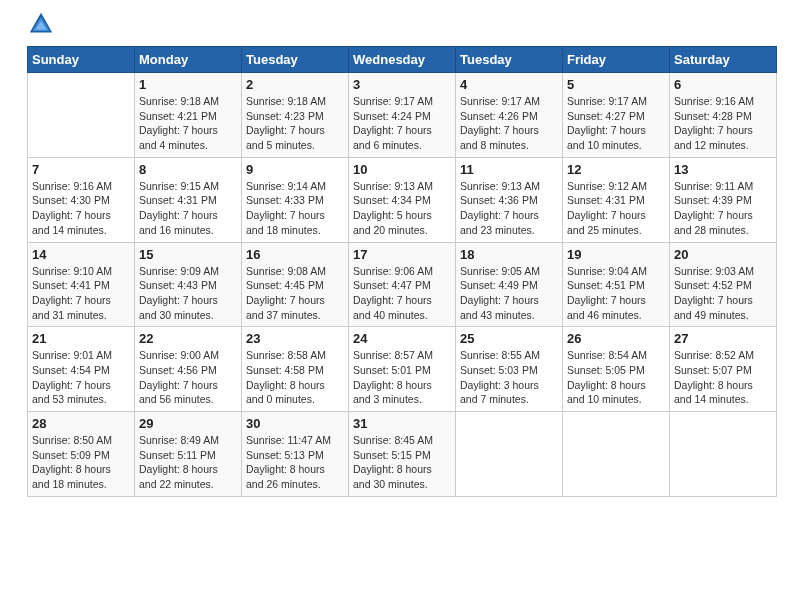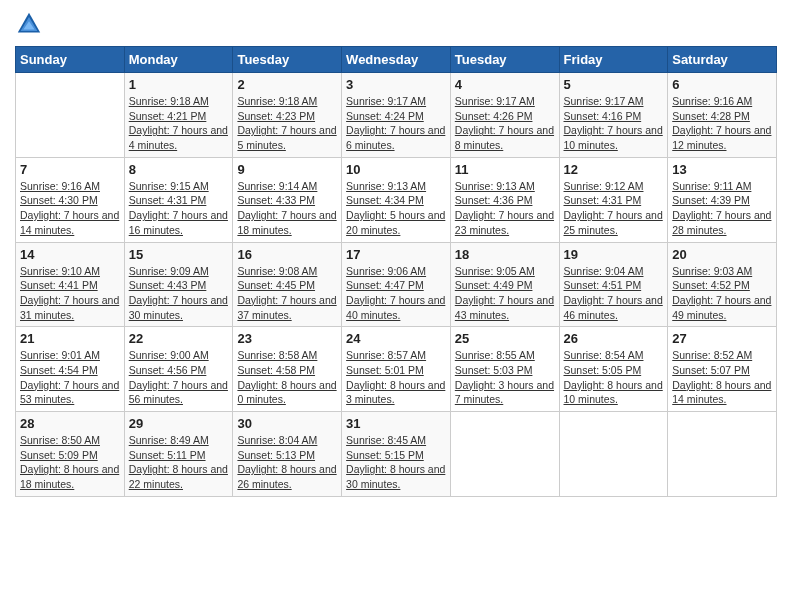--- a/index.html
+++ b/index.html
@@ -7,21 +7,21 @@
       font-family: Arial, sans-serif;
       background: #fff;
       width: 792px;
       height: 612px;
       overflow: hidden;
     }
     .page {
       width: 792px;
       height: 612px;
       background: #fff;
-      padding: 10px 15px 10px 15px;
+      padding: 10px 15px 10px 27px;
     }
     .header {
       display: flex;
       justify-content: space-between;
       align-items: flex-start;
       margin-bottom: 8px;
     }
     .logo {
       display: flex;
       align-items: center;
@@ -83,21 +83,20 @@
       font-weight: bold;
       font-size: 13px;
       color: #222;
       display: block;
       margin-bottom: 2px;
     }
     .cell-info {
       color: #333;
       font-size: 10.5px;
       line-height: 1.4;
-      text-decoration: underline;
     }
     .empty-cell {
       background: #fff !important;
     }
   </style>
 </head>
 <body>
 
 <div class="page">
   <div class="header">
@@ -144,21 +143,21 @@
           <td>
             <span class="cell-day">3</span>
             <div class="cell-info"><span>Sunrise: 9:17 AM</span><br><span>Sunset: 4:24 PM</span><br><span>Daylight: 7 hours and 6 minutes.</span></div>
           </td>
           <td>
             <span class="cell-day">4</span>
             <div class="cell-info"><span>Sunrise: 9:17 AM</span><br><span>Sunset: 4:26 PM</span><br><span>Daylight: 7 hours and 8 minutes.</span></div>
           </td>
           <td>
             <span class="cell-day">5</span>
-            <div class="cell-info"><span>Sunrise: 9:17 AM</span><br><span>Sunset: 4:16 PM</span><br><span>Daylight: 7 hours and 10 minutes.</span></div>
+            <div class="cell-info"><span>Sunrise: 9:17 AM</span><br><span>Sunset: 4:27 PM</span><br><span>Daylight: 7 hours and 10 minutes.</span></div>
           </td>
           <td>
             <span class="cell-day">6</span>
             <div class="cell-info"><span>Sunrise: 9:16 AM</span><br><span>Sunset: 4:28 PM</span><br><span>Daylight: 7 hours and 12 minutes.</span></div>
           </td>
         </tr>
         <tr>
           <td>
             <span class="cell-day">7</span>
             <div class="cell-info"><span>Sunrise: 9:16 AM</span><br><span>Sunset: 4:30 PM</span><br><span>Daylight: 7 hours and 14 minutes.</span></div>
@@ -252,21 +251,21 @@
           <td>
             <span class="cell-day">28</span>
             <div class="cell-info"><span>Sunrise: 8:50 AM</span><br><span>Sunset: 5:09 PM</span><br><span>Daylight: 8 hours and 18 minutes.</span></div>
           </td>
           <td>
             <span class="cell-day">29</span>
             <div class="cell-info"><span>Sunrise: 8:49 AM</span><br><span>Sunset: 5:11 PM</span><br><span>Daylight: 8 hours and 22 minutes.</span></div>
           </td>
           <td>
             <span class="cell-day">30</span>
-            <div class="cell-info"><span>Sunrise: 8:04 AM</span><br><span>Sunset: 5:13 PM</span><br><span>Daylight: 8 hours and 26 minutes.</span></div>
+            <div class="cell-info"><span>Sunrise: 11:47 AM</span><br><span>Sunset: 5:13 PM</span><br><span>Daylight: 8 hours and 26 minutes.</span></div>
           </td>
           <td>
             <span class="cell-day">31</span>
             <div class="cell-info"><span>Sunrise: 8:45 AM</span><br><span>Sunset: 5:15 PM</span><br><span>Daylight: 8 hours and 30 minutes.</span></div>
           </td>
           <td class="empty-cell"></td>
           <td class="empty-cell"></td>
           <td class="empty-cell"></td>
         </tr>
       </tbody>

